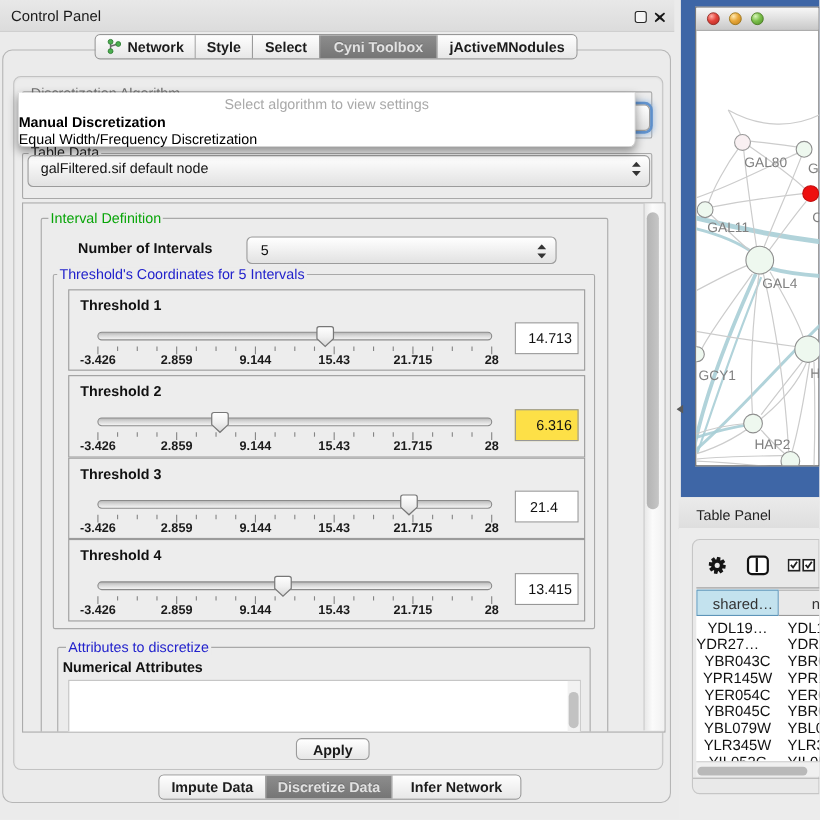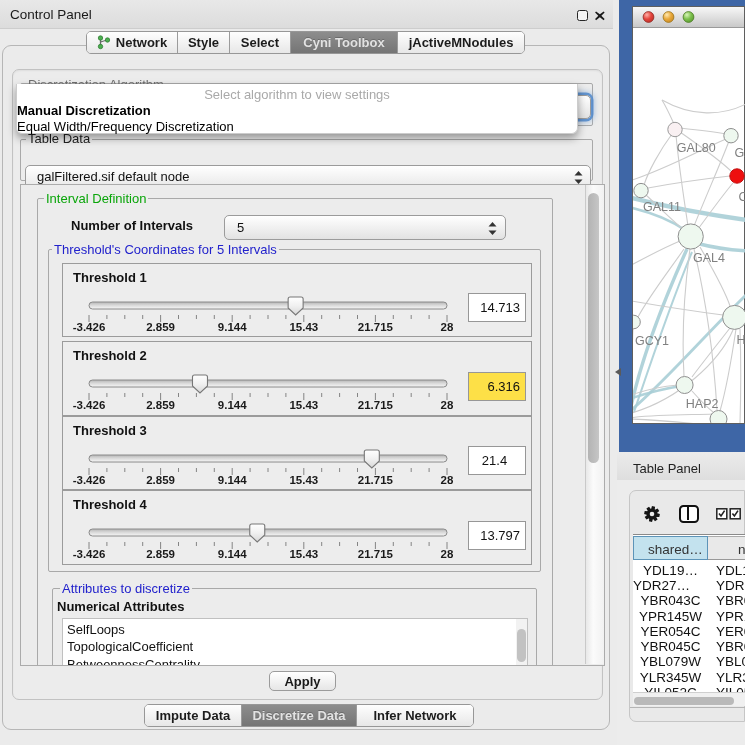--- a/index.html
+++ b/index.html
@@ -34,21 +34,21 @@
 <div class="it" style="width:60px">Select</div>
 <div class="it sel" style="width:106px">Cyni Toolbox</div>
 <div class="it" style="width:126px">jActiveMNodules</div>
 </div>
 
 <div class="group" style="left:20px;top:83px;width:573px;height:43px"></div>
 <div class="combo" style="left:25px;top:95px;width:566px;height:24px;box-shadow:0 0 0 2.5px rgba(86,140,203,0.9), 0 0 5px 4px rgba(120,165,215,0.45)"></div>
 
 <div class="group" style="left:20px;top:139px;width:573px;height:42px"></div>
 <div class="gtitle" style="left:26px;top:132px;color:#222">Table Data</div>
-<div class="combo" style="left:25px;top:165px;width:566px;height:29px;line-height:21px;padding-left:11px">galFiltered.sif default node
+<div class="combo" style="left:25px;top:141px;width:566px;height:29px;line-height:21px;padding-left:11px">galFiltered.sif default node
 <svg width="9" height="13" viewBox="0 0 9 13" style="position:absolute;right:7px;top:5px">
       <path d="M4.5,0 L8.5,4.5 L0.5,4.5 Z" fill="#333"></path>
       <path d="M4.5,13 L8.5,8.5 L0.5,8.5 Z" fill="#333"></path>
     </svg></div>
 
 <div class="abs" style="left:20px;top:184px;width:585px;height:482px;border:1px solid #ababab;background:#ececec;box-sizing:border-box"></div>
 <div class="abs" style="left:585px;top:185px;width:19px;height:479px;background:linear-gradient(90deg,#e8e8e8,#fbfbfb 40%,#f1f1f1);border-left:1px solid #c9c9c9;box-sizing:border-box"></div>
 <div class="abs" style="left:588px;top:193px;width:11px;height:270px;background:linear-gradient(90deg,#b3b3b3,#c6c6c6);border-radius:5.5px"></div>
 
 <div class="abs" style="left:21px;top:185px;width:563px;height:480px;overflow:hidden">
@@ -181,21 +181,21 @@
 <text x="89.0" y="483.7" text-anchor="middle" font-size="11.5" font-weight="bold" fill="#1a1a1a">-3.426</text>
         <text x="160.6" y="483.7" text-anchor="middle" font-size="11.5" font-weight="bold" fill="#1a1a1a">2.859</text>
         <text x="232.2" y="483.7" text-anchor="middle" font-size="11.5" font-weight="bold" fill="#1a1a1a">9.144</text>
         <text x="303.8" y="483.7" text-anchor="middle" font-size="11.5" font-weight="bold" fill="#1a1a1a">15.43</text>
         <text x="375.4" y="483.7" text-anchor="middle" font-size="11.5" font-weight="bold" fill="#1a1a1a">21.715</text>
         <text x="447.0" y="483.7" text-anchor="middle" font-size="11.5" font-weight="bold" fill="#1a1a1a">28</text>
 <path d="M 366.31384840577863,449.7 L 377.31384840577863,449.7 Q 379.31384840577863,449.7 379.31384840577863,451.7 L 379.31384840577863,460.7 L 371.81384840577863,467.7 L 364.31384840577863,460.7 L 364.31384840577863,451.7 Q 364.31384840577863,449.7 366.31384840577863,449.7 Z" fill="url(#thumbg)" stroke="#777" stroke-width="1.1"></path>
 </svg>
 <div style="position:absolute;left:62px;top:490.3px;width:470px;height:74.5px;border:1px solid #9b9b9b;background:#ededed;box-sizing:border-box"></div>
 <div style="position:absolute;left:73px;top:497.3px;font-size:13px;font-weight:bold;color:#111">Threshold 4</div>
-<div style="position:absolute;left:468px;top:520.8px;width:58px;height:29px;background:#fff;border:1px solid #979797;box-sizing:border-box;font-size:13px;color:#111;text-align:right;line-height:27px;padding-right:5px">13.797</div>
+<div style="position:absolute;left:468px;top:520.8px;width:58px;height:29px;background:#fff;border:1px solid #979797;box-sizing:border-box;font-size:13px;color:#111;text-align:right;line-height:27px;padding-right:5px">13.415</div>
 <svg style="position:absolute;left:0;top:490.3px;width:560px;height:74.5px;overflow:visible" viewBox="0 490.3 560 74.5">
 <defs></defs>
 <rect x="89" y="529.3" width="358" height="7" rx="3.5" fill="url(#trackg)" stroke="#8a8a8a" stroke-width="1"></rect>
 <line x1="89.0" y1="542.3" x2="89.0" y2="549.3" stroke="#848484" stroke-width="1"></line>
         <line x1="106.9" y1="542.3" x2="106.9" y2="546.3" stroke="#848484" stroke-width="1"></line>
         <line x1="124.8" y1="542.3" x2="124.8" y2="546.3" stroke="#848484" stroke-width="1"></line>
         <line x1="142.7" y1="542.3" x2="142.7" y2="546.3" stroke="#848484" stroke-width="1"></line>
         <line x1="160.6" y1="542.3" x2="160.6" y2="549.3" stroke="#848484" stroke-width="1"></line>
         <line x1="178.5" y1="542.3" x2="178.5" y2="546.3" stroke="#848484" stroke-width="1"></line>
         <line x1="196.4" y1="542.3" x2="196.4" y2="546.3" stroke="#848484" stroke-width="1"></line>
@@ -218,21 +218,20 @@
         <text x="232.2" y="558.3" text-anchor="middle" font-size="11.5" font-weight="bold" fill="#1a1a1a">9.144</text>
         <text x="303.8" y="558.3" text-anchor="middle" font-size="11.5" font-weight="bold" fill="#1a1a1a">15.43</text>
         <text x="375.4" y="558.3" text-anchor="middle" font-size="11.5" font-weight="bold" fill="#1a1a1a">21.715</text>
         <text x="447.0" y="558.3" text-anchor="middle" font-size="11.5" font-weight="bold" fill="#1a1a1a">28</text>
 <path d="M 251.75749379494687,524.3 L 262.75749379494687,524.3 Q 264.75749379494687,524.3 264.75749379494687,526.3 L 264.75749379494687,535.3 L 257.25749379494687,542.3 L 249.75749379494687,535.3 L 249.75749379494687,526.3 Q 249.75749379494687,524.3 251.75749379494687,524.3 Z" fill="url(#thumbg)" stroke="#777" stroke-width="1.1"></path>
 </svg>
 <div class="group" style="left:52px;top:588px;width:485px;height:120px"></div>
 <div class="gtitle" style="left:60px;top:582px;color:#2222cc">Attributes to discretize</div>
 <div class="abs" style="left:57px;top:599px;font-size:13px;font-weight:bold;color:#111">Numerical Attributes</div>
 <div class="abs" style="left:62px;top:618px;width:466px;height:60px;background:#fff;border:1px solid #c0c0c0;box-sizing:border-box"></div>
-<div class="abs" style="left:67px;top:621px;font-size:13px;color:#111;line-height:17.3px">SelfLoops<br>TopologicalCoefficient<br>BetweennessCentrality</div>
 <div class="abs" style="left:516px;top:619px;width:11px;height:58px;background:#f2f2f2"></div>
 <div class="abs" style="left:517px;top:629px;width:9px;height:33px;background:#c2c2c2;border-radius:4.5px"></div>
 
 </div>
   </div>
 <div class="abs" style="left:269px;top:671px;width:67px;height:20px;border:1px solid #9b9b9b;border-radius:5px;background:linear-gradient(#fff,#e6e6e6);text-align:center;font-size:13px;font-weight:bold;color:#1a1a1a;line-height:19px;box-sizing:border-box">Apply</div>
 <div class="seg" style="left:144px;top:703.5px">
 <div class="it" style="width:96px">Impute Data</div>
 <div class="it sel" style="width:114px">Discretize Data</div>
 <div class="it" style="width:116px">Infer Network</div>

